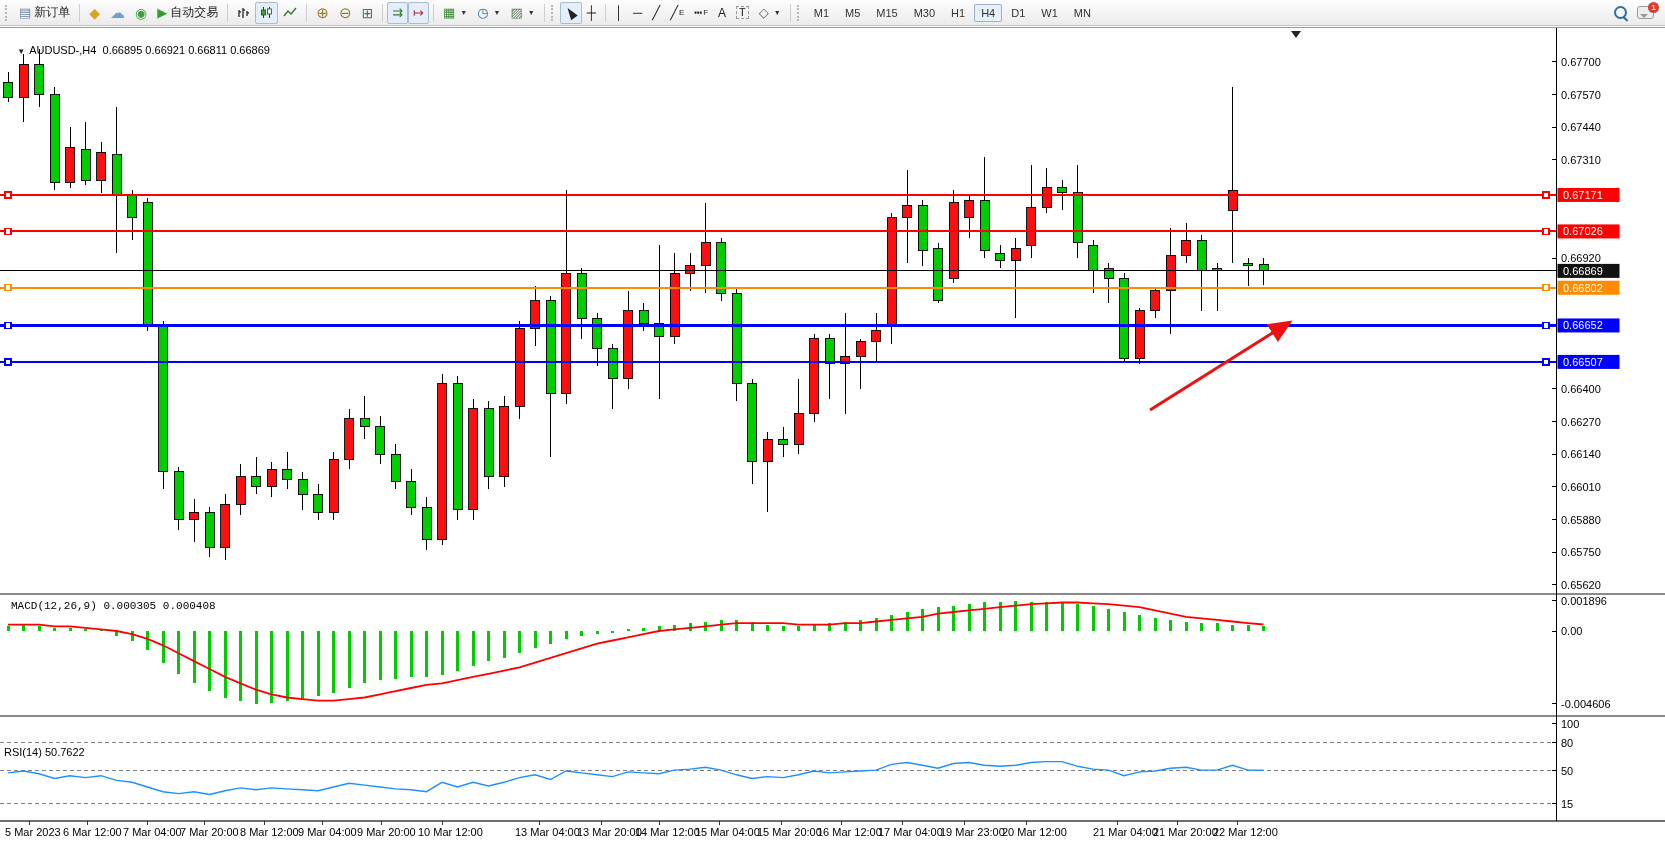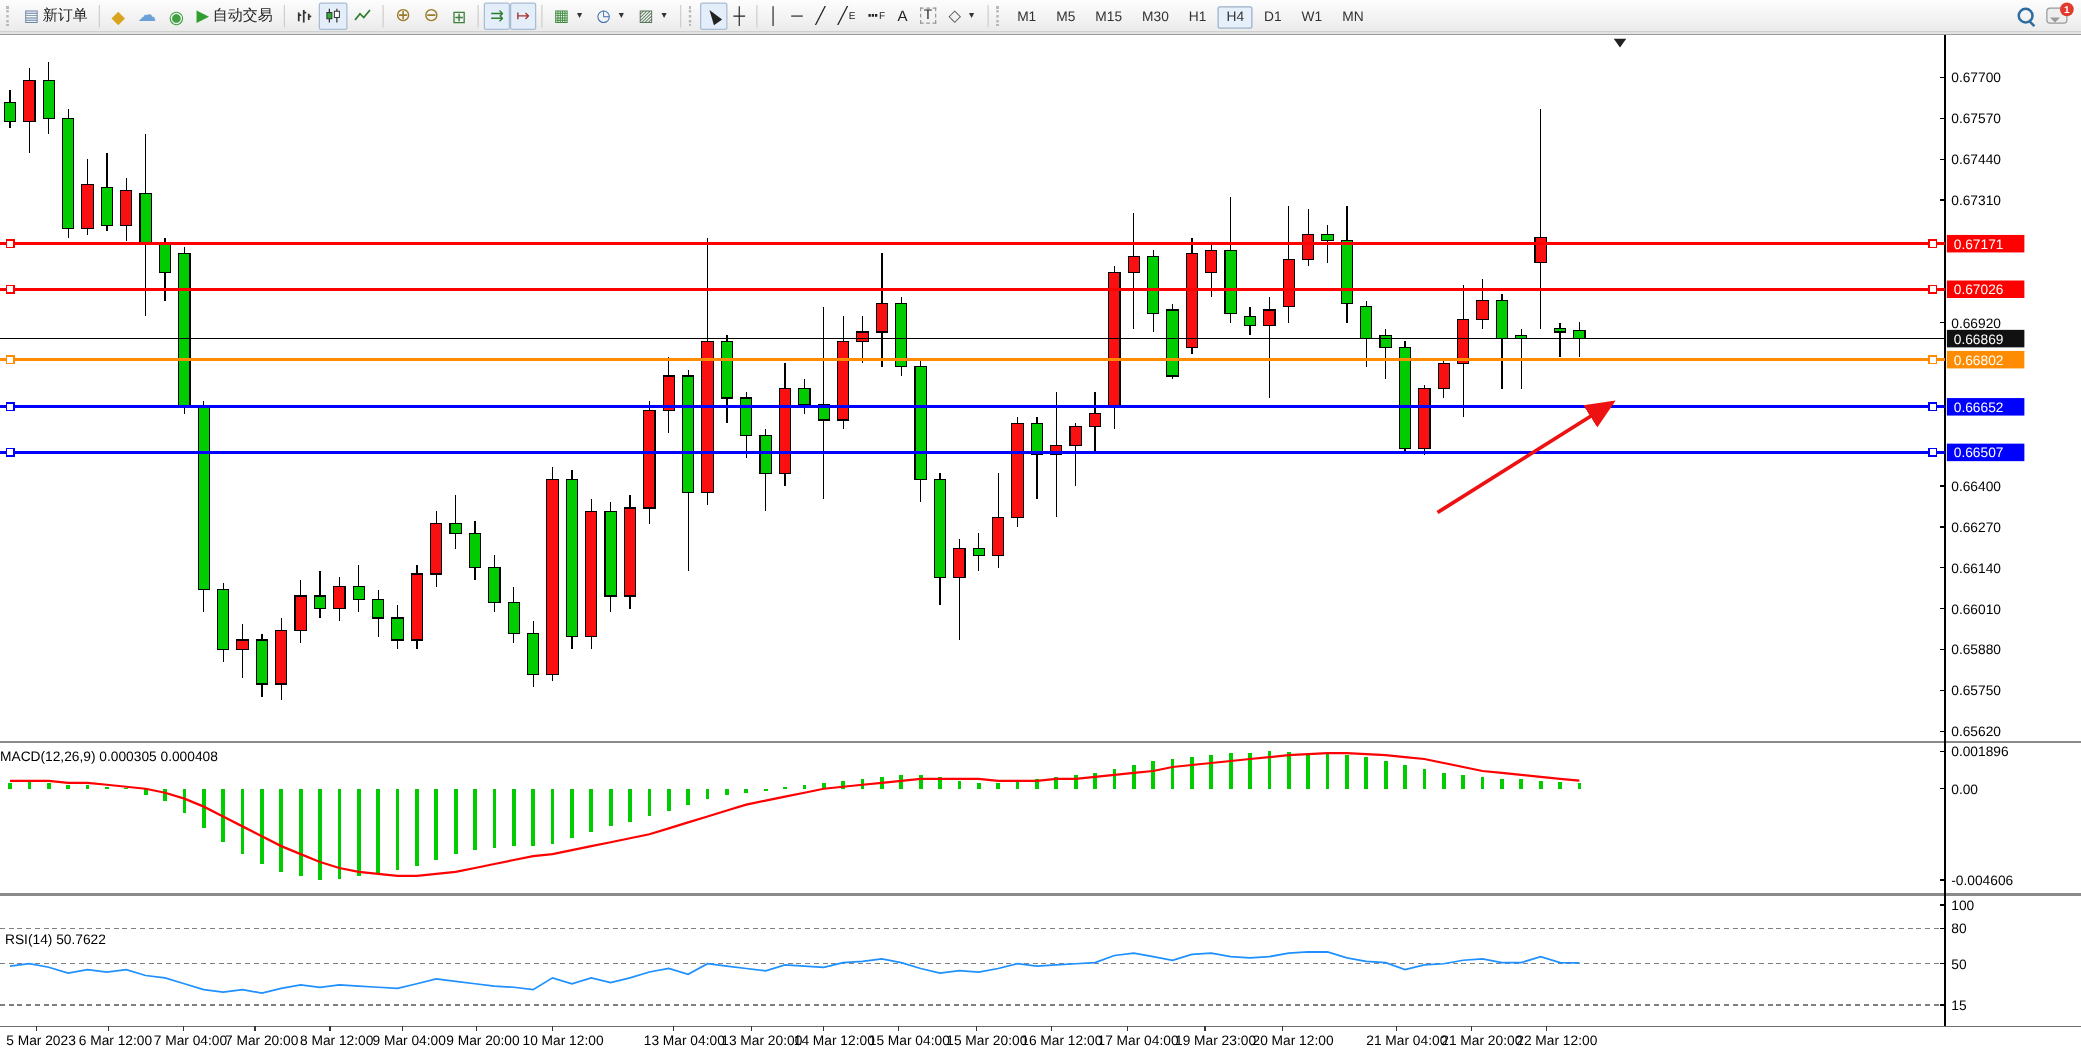--- a/index.html
+++ b/index.html
@@ -28,21 +28,21 @@
     background:#e23b2e;color:#fff;font-size:8px;font-weight:bold;text-align:center;line-height:11px;}
   .cursor-ic{width:0;height:0;border:solid transparent;border-width:0 4px 12px 4px;
     border-bottom-color:#222;transform:rotate(-35deg);margin:0 2px;}
   .mini-ic{display:inline-block;vertical-align:middle;}
   
   .chart-window{position:absolute;top:27px;left:0;width:1665px;height:818px;background:#fff;
     border-top:1px solid #9a9a9a;box-sizing:border-box;}
   .ov{position:absolute;font-size:11px;color:#000;white-space:pre;}
   #chart-title{left:5px;top:4px;}
   #chart-title .tri{font-size:8px;color:#222;margin-right:4px;}
-  #macd-label{left:0;top:572px;}
+  #macd-label{left:11px;top:572px;font-family:Liberation Mono, monospace;}
   #rsi-label{left:4px;top:694px;margin-top:24px;}
 </style>
 </head>
 <body>
 
 <div class="toolbar">
   <span class="grip"></span>
 
   <span class="tb-btn">
     <span class="ic" style="color:#6b86a8">▤</span>
@@ -538,15 +538,18 @@
       <line x1="1117" y1="793" x2="1117" y2="797" stroke="#333" stroke-width="1" shape-rendering="crispEdges"></line>
       <text x="1093" y="808" fill="#000000" font-size="11" text-anchor="start" font-family="Liberation Sans, sans-serif">21 Mar 04:00</text>
       <line x1="1177" y1="793" x2="1177" y2="797" stroke="#333" stroke-width="1" shape-rendering="crispEdges"></line>
       <text x="1153" y="808" fill="#000000" font-size="11" text-anchor="start" font-family="Liberation Sans, sans-serif">21 Mar 20:00</text>
       <line x1="1237" y1="793" x2="1237" y2="797" stroke="#333" stroke-width="1" shape-rendering="crispEdges"></line>
       <text x="1213" y="808" fill="#000000" font-size="11" text-anchor="start" font-family="Liberation Sans, sans-serif">22 Mar 12:00</text>
       <line x1="1150" y1="382" x2="1290" y2="294" stroke="#ee1111" stroke-width="3" marker-end="url(#arrhead)"></line>
       <polygon points="1291,3 1301,3 1296,10" fill="#222"></polygon>
     </svg>
 
+  <div class="ov" id="chart-title">
+    <span class="tri">▼</span><span>AUDUSD-,H4</span>  <span>0.66895 0.66921 0.66811 0.66869</span>
+  </div>
   <div class="ov" id="macd-label">MACD(12,26,9) 0.000305 0.000408</div>
   <div class="ov" id="rsi-label">RSI(14) 50.7622</div>
 </div>
 
 </body></html>

